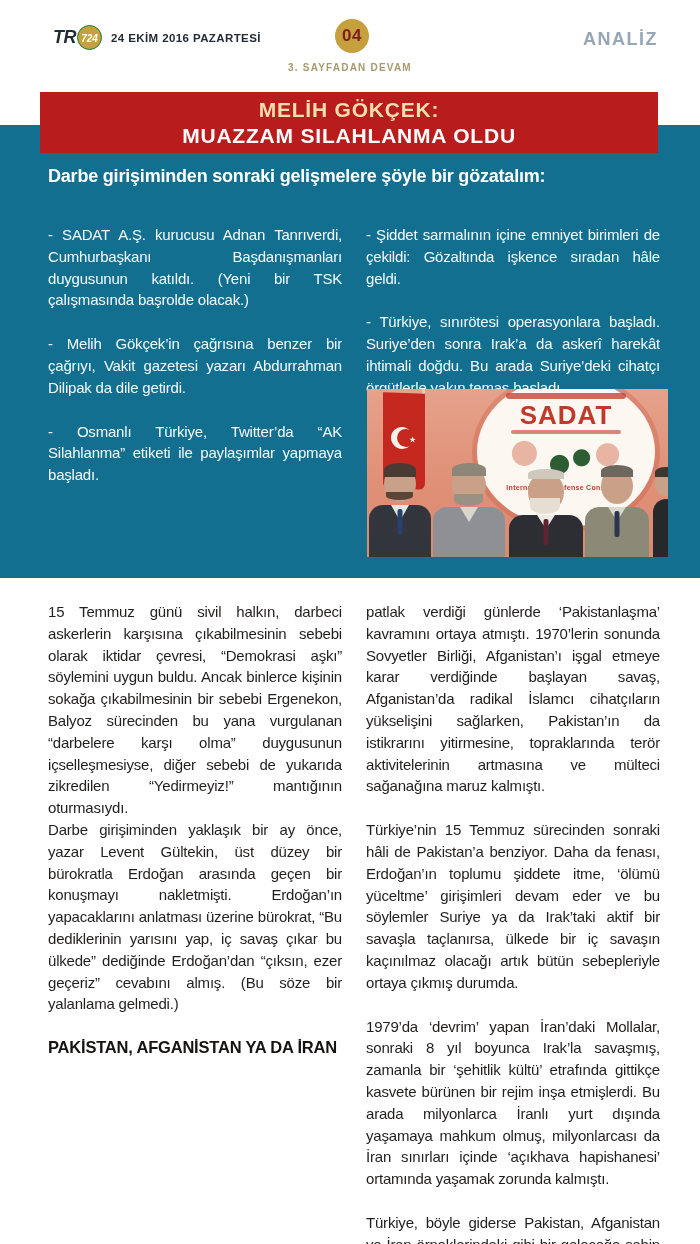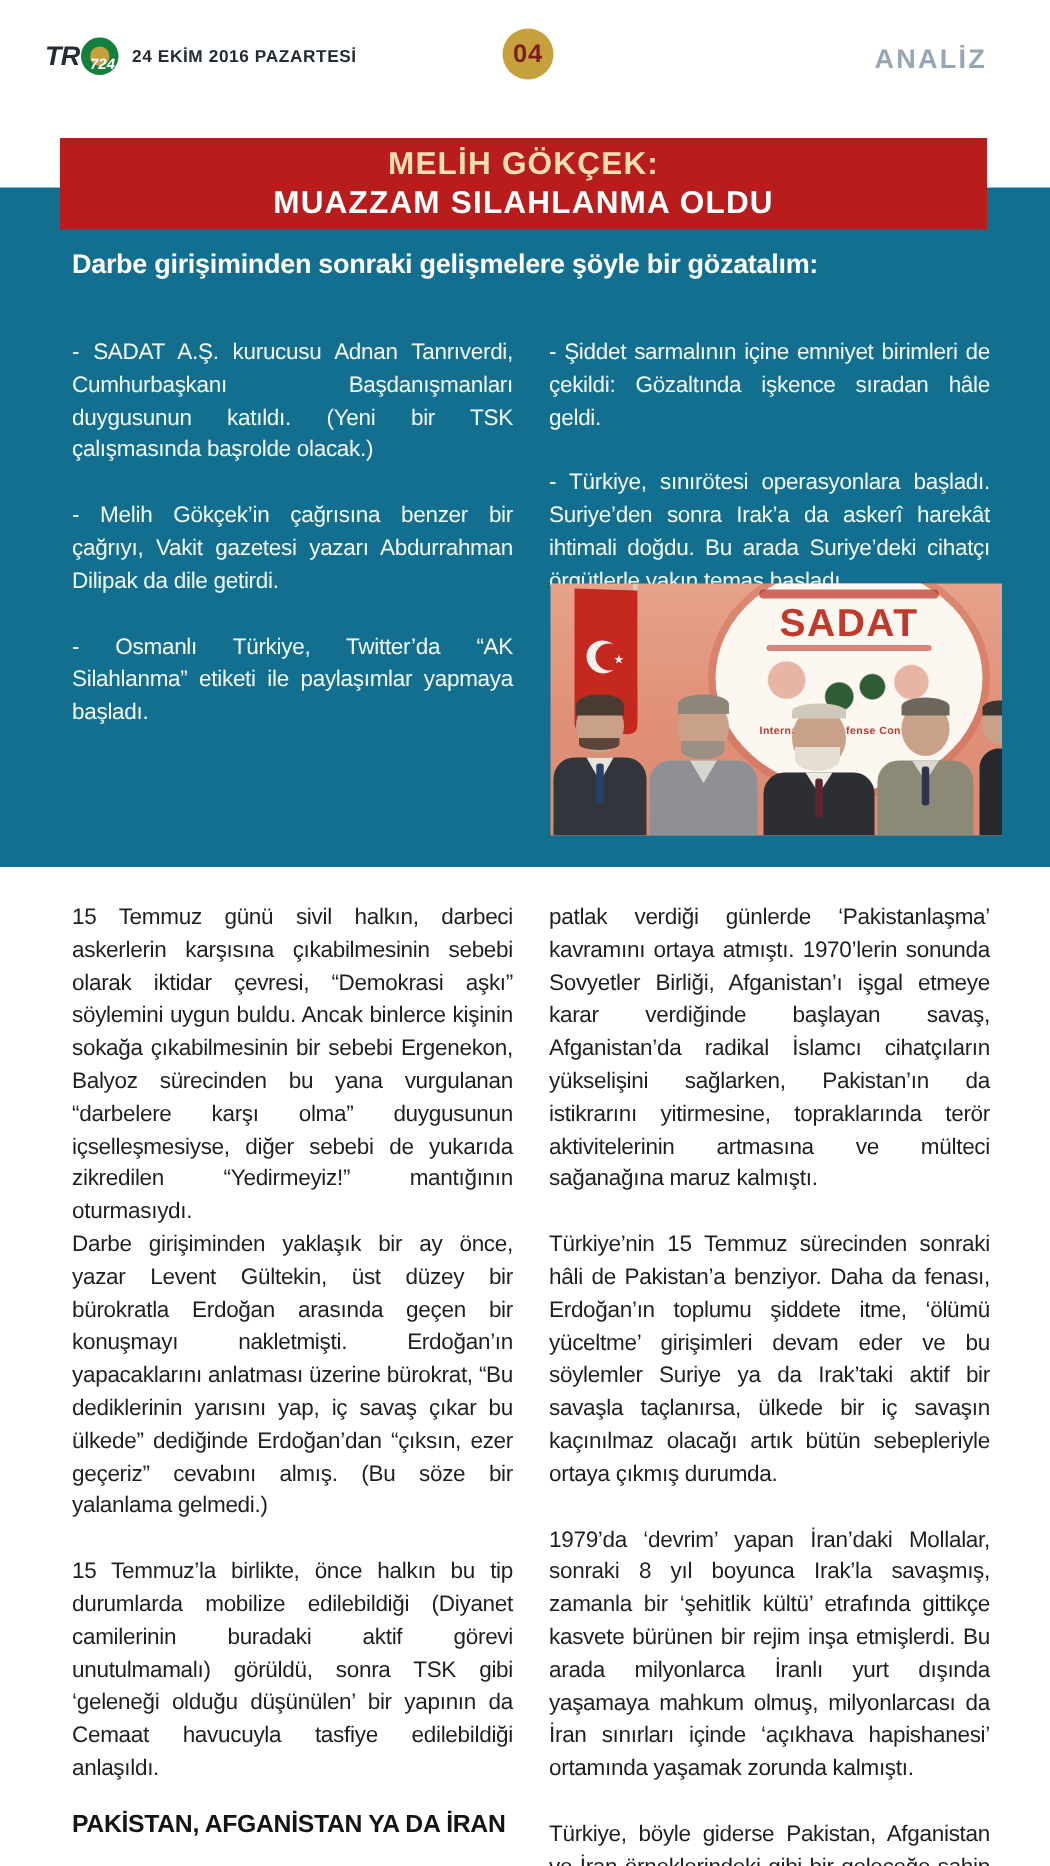--- a/index.html
+++ b/index.html
@@ -5,24 +5,24 @@
 <style>
   html,body{margin:0;padding:0;}
   body{
     width:700px;height:1244px;position:relative;overflow:hidden;
     background:#ffffff;
     font-family:"Liberation Sans",sans-serif;
     -webkit-font-smoothing:antialiased;
   }
   
   .masthead{position:absolute;top:0;left:0;width:700px;height:92px;background:#fff;}
-  .brand{position:absolute;left:30px;top:25px;display:flex;align-items:center;}
+  .brand{position:absolute;left:53px;top:25px;display:flex;align-items:center;}
   .brand-tr{font-weight:bold;font-style:italic;font-size:18px;color:#232b35;letter-spacing:-0.5px;}
   .brand-circle{
-    width:25px;height:25px;border-radius:50%;background:#c5a03c;border:6px solid #15803d;
+    width:25px;height:25px;border-radius:50%;background:#c5a03c;border:1px solid #15803d;
     color:#fff;font-weight:bold;font-style:italic;font-size:10px;line-height:25px;text-align:center;
     margin-left:1px;box-sizing:border-box;
   }
   .brand-date{margin-left:9px;font-size:11.5px;font-weight:bold;color:#232b35;letter-spacing:0.4px;}
   .pagenum{
     position:absolute;left:335px;top:19px;width:34px;height:34px;border-radius:50%;
     background:#c5a03c;color:#7f1d1d;font-weight:bold;font-size:17px;line-height:34px;text-align:center;
     letter-spacing:0.5px;
   }
   .continued{
@@ -105,20 +105,21 @@
 </head>
 <body>
 
 <div class="masthead">
   <div class="brand">
     <span class="brand-tr">TR</span>
     <span class="brand-circle">724</span>
     <span class="brand-date">24 EKİM 2016 PAZARTESİ</span>
   </div>
   <div class="pagenum">04</div>
+  <div class="continued">3. SAYFADAN DEVAM</div>
   <div class="section-label">ANALİZ</div>
 </div>
 
 <div class="teal-band"></div>
 
 <div class="headline">
   <div class="l1">MELİH GÖKÇEK:</div>
   <div class="l2">MUAZZAM SILAHLANMA OLDU</div>
 </div>
 
@@ -193,21 +194,20 @@
       <div class="hair" style="background:#3d3630;height:10px;"></div>
     </div>
     <div class="body" style="width:26px;height:58px;background:#26282c;"></div>
   </div>
 </div>
 
 <div class="article-cols">
   <div class="acol">
     <p>15 Temmuz günü sivil halkın, darbeci askerlerin karşısına çıkabilmesinin sebebi olarak iktidar çevresi, “Demokrasi aşkı” söylemini uygun buldu. Ancak binlerce kişinin sokağa çıkabilmesinin bir sebebi Ergenekon, Balyoz sürecinden bu yana vurgulanan “darbelere karşı olma” duygusunun içselleşmesiyse, diğer sebebi de yukarıda zikredilen “Yedirmeyiz!” mantığının oturmasıydı.</p>
     <p class="gap">Darbe girişiminden yaklaşık bir ay önce, yazar Levent Gültekin, üst düzey bir bürokratla Erdoğan arasında geçen bir konuşmayı nakletmişti. Erdoğan’ın yapacaklarını anlatması üzerine bürokrat, “Bu dediklerinin yarısını yap, iç savaş çıkar bu ülkede” dediğinde Erdoğan’dan “çıksın, ezer geçeriz” cevabını almış. (Bu söze bir yalanlama gelmedi.)</p>
-    <p>15 Temmuz’la birlikte, önce halkın bu tip durumlarda mobilize edilebildiği (Diyanet camilerinin buradaki aktif görevi unutulmamalı) görüldü, sonra TSK gibi ‘geleneği olduğu düşünülen’ bir yapının da Cemaat havucuyla tasfiye edilebildiği anlaşıldı.</p>
     <h3 class="second">PAKİSTAN, AFGANİSTAN YA DA İRAN</h3>
 
   </div>
   <div class="acol">
     <p class="gap">patlak verdiği günlerde ‘Pakistanlaşma’ kavramını ortaya atmıştı. 1970’lerin sonunda Sovyetler Birliği, Afganistan’ı işgal etmeye karar verdiğinde başlayan savaş, Afganistan’da radikal İslamcı cihatçıların yükselişini sağlarken, Pakistan’ın da istikrarını yitirmesine, topraklarında terör aktivitelerinin artmasına ve mülteci sağanağına maruz kalmıştı.</p>
     <p class="gap">Türkiye’nin 15 Temmuz sürecinden sonraki hâli de Pakistan’a benziyor. Daha da fenası, Erdoğan’ın toplumu şiddete itme, ‘ölümü yüceltme’ girişimleri devam eder ve bu söylemler Suriye ya da Irak’taki aktif bir savaşla taçlanırsa, ülkede bir iç savaşın kaçınılmaz olacağı artık bütün sebepleriyle ortaya çıkmış durumda.</p>
     <p class="gap">1979’da ‘devrim’ yapan İran’daki Mollalar, sonraki 8 yıl boyunca Irak’la savaşmış, zamanla bir ‘şehitlik kültü’ etrafında gittikçe kasvete bürünen bir rejim inşa etmişlerdi. Bu arada milyonlarca İranlı yurt dışında yaşamaya mahkum olmuş, milyonlarcası da İran sınırları içinde ‘açıkhava hapishanesi’ ortamında yaşamak zorunda kalmıştı.</p>
     <p>Türkiye, böyle giderse Pakistan, Afganistan ve İran örneklerindeki gibi bir geleceğe sahip olacak.</p>
   </div>
 </div>

